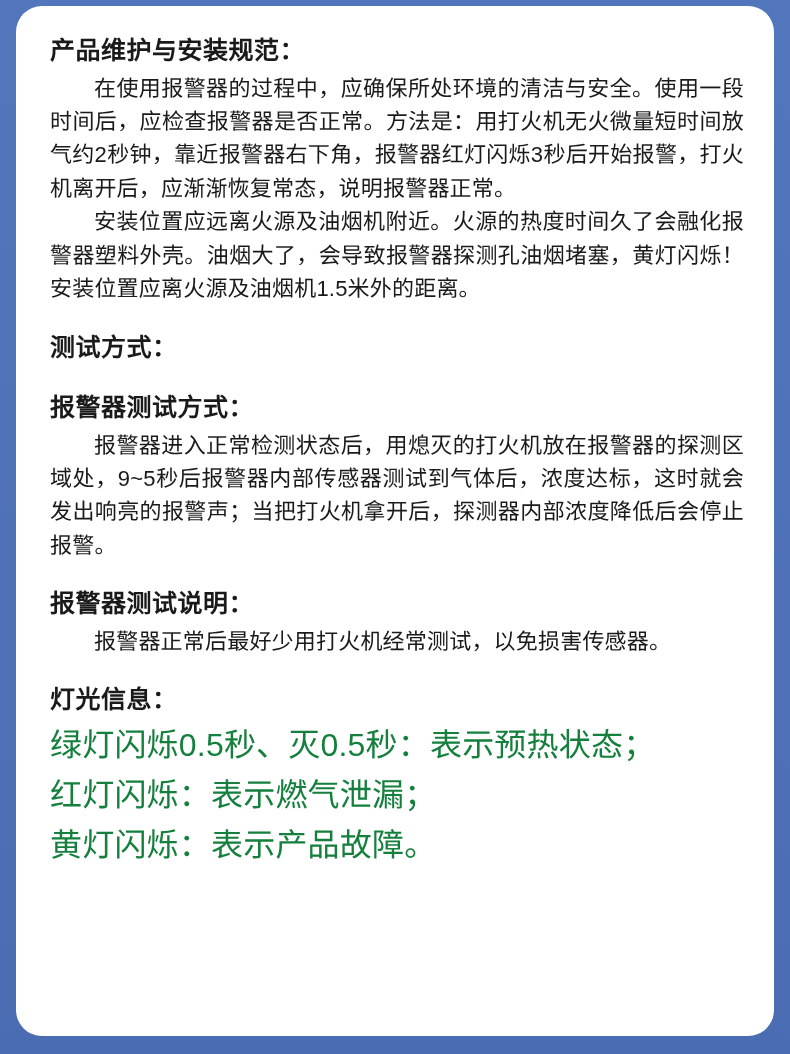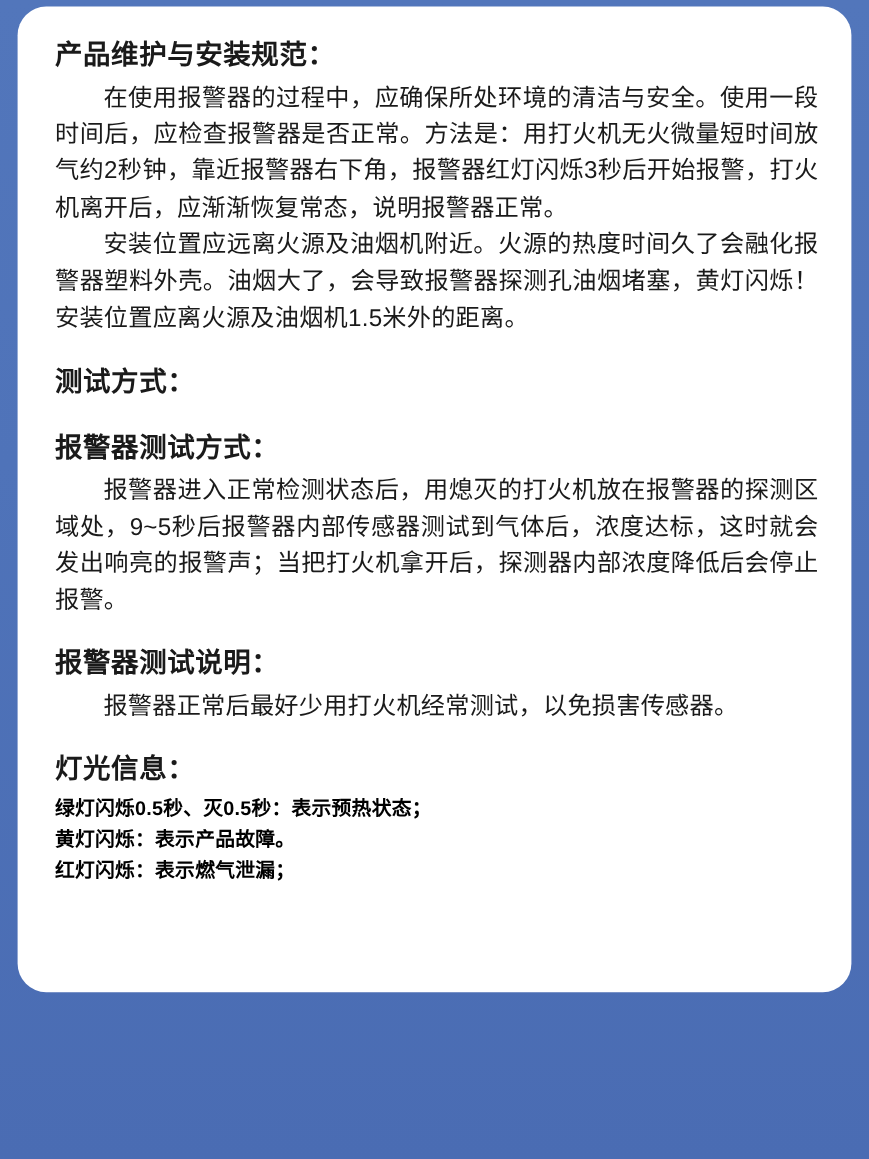--- a/index.html
+++ b/index.html
@@ -20,21 +20,21 @@
     height: 1054px;
     background: linear-gradient(180deg, #5276bb 0%, #4f73b9 40%, #4a6cb3 100%);
     box-sizing: border-box;
   }
   
   #card {
     position: absolute;
     left: 16px;
     top: 6px;
     width: 758px;
-    height: 896px;
+    height: 1030px;
     background: #ffffff;
     border-radius: 26px;
     box-sizing: border-box;
     padding: 26px 30px 20px 34px;
     overflow: hidden;
   }
   .section {
     margin-bottom: 6px;
   }
   .heading {
@@ -52,26 +52,25 @@
     letter-spacing: 0.2px;
     margin: 0;
     text-align: justify;
     text-justify: inter-ideograph;
   }
   .indent {
     text-indent: 2em;
   }
   .gap-md { height: 17px; }
   .line {
-    font-size: 18px;
-    color: #000000;
+    font-size: 32px;
+    color: #15803d;
     line-height: 1.56;
     letter-spacing: 0.2px;
     margin: 0;
-    font-weight: bold;
   }
 </style>
 </head>
 <body>
 
 <div id="page">
   <div id="card">
 
     <div class="section">
       <h2 class="heading">产品维护与安装规范：</h2>
@@ -97,18 +96,18 @@
     <div class="section">
       <h2 class="heading">报警器测试说明：</h2>
       <p class="para indent">报警器正常后最好少用打火机经常测试，以免损害传感器。</p>
     </div>
 
     <div class="gap-md"></div>
 
     <div class="section">
       <h2 class="heading">灯光信息：</h2>
       <p class="line">绿灯闪烁0.5秒、灭0.5秒：表示预热状态；</p>
+      <p class="line">红灯闪烁：表示燃气泄漏；</p>
       <p class="line">黄灯闪烁：表示产品故障。</p>
-      <p class="line">红灯闪烁：表示燃气泄漏；</p>
     </div>
 
   </div>
 </div>
 
 </body></html>

